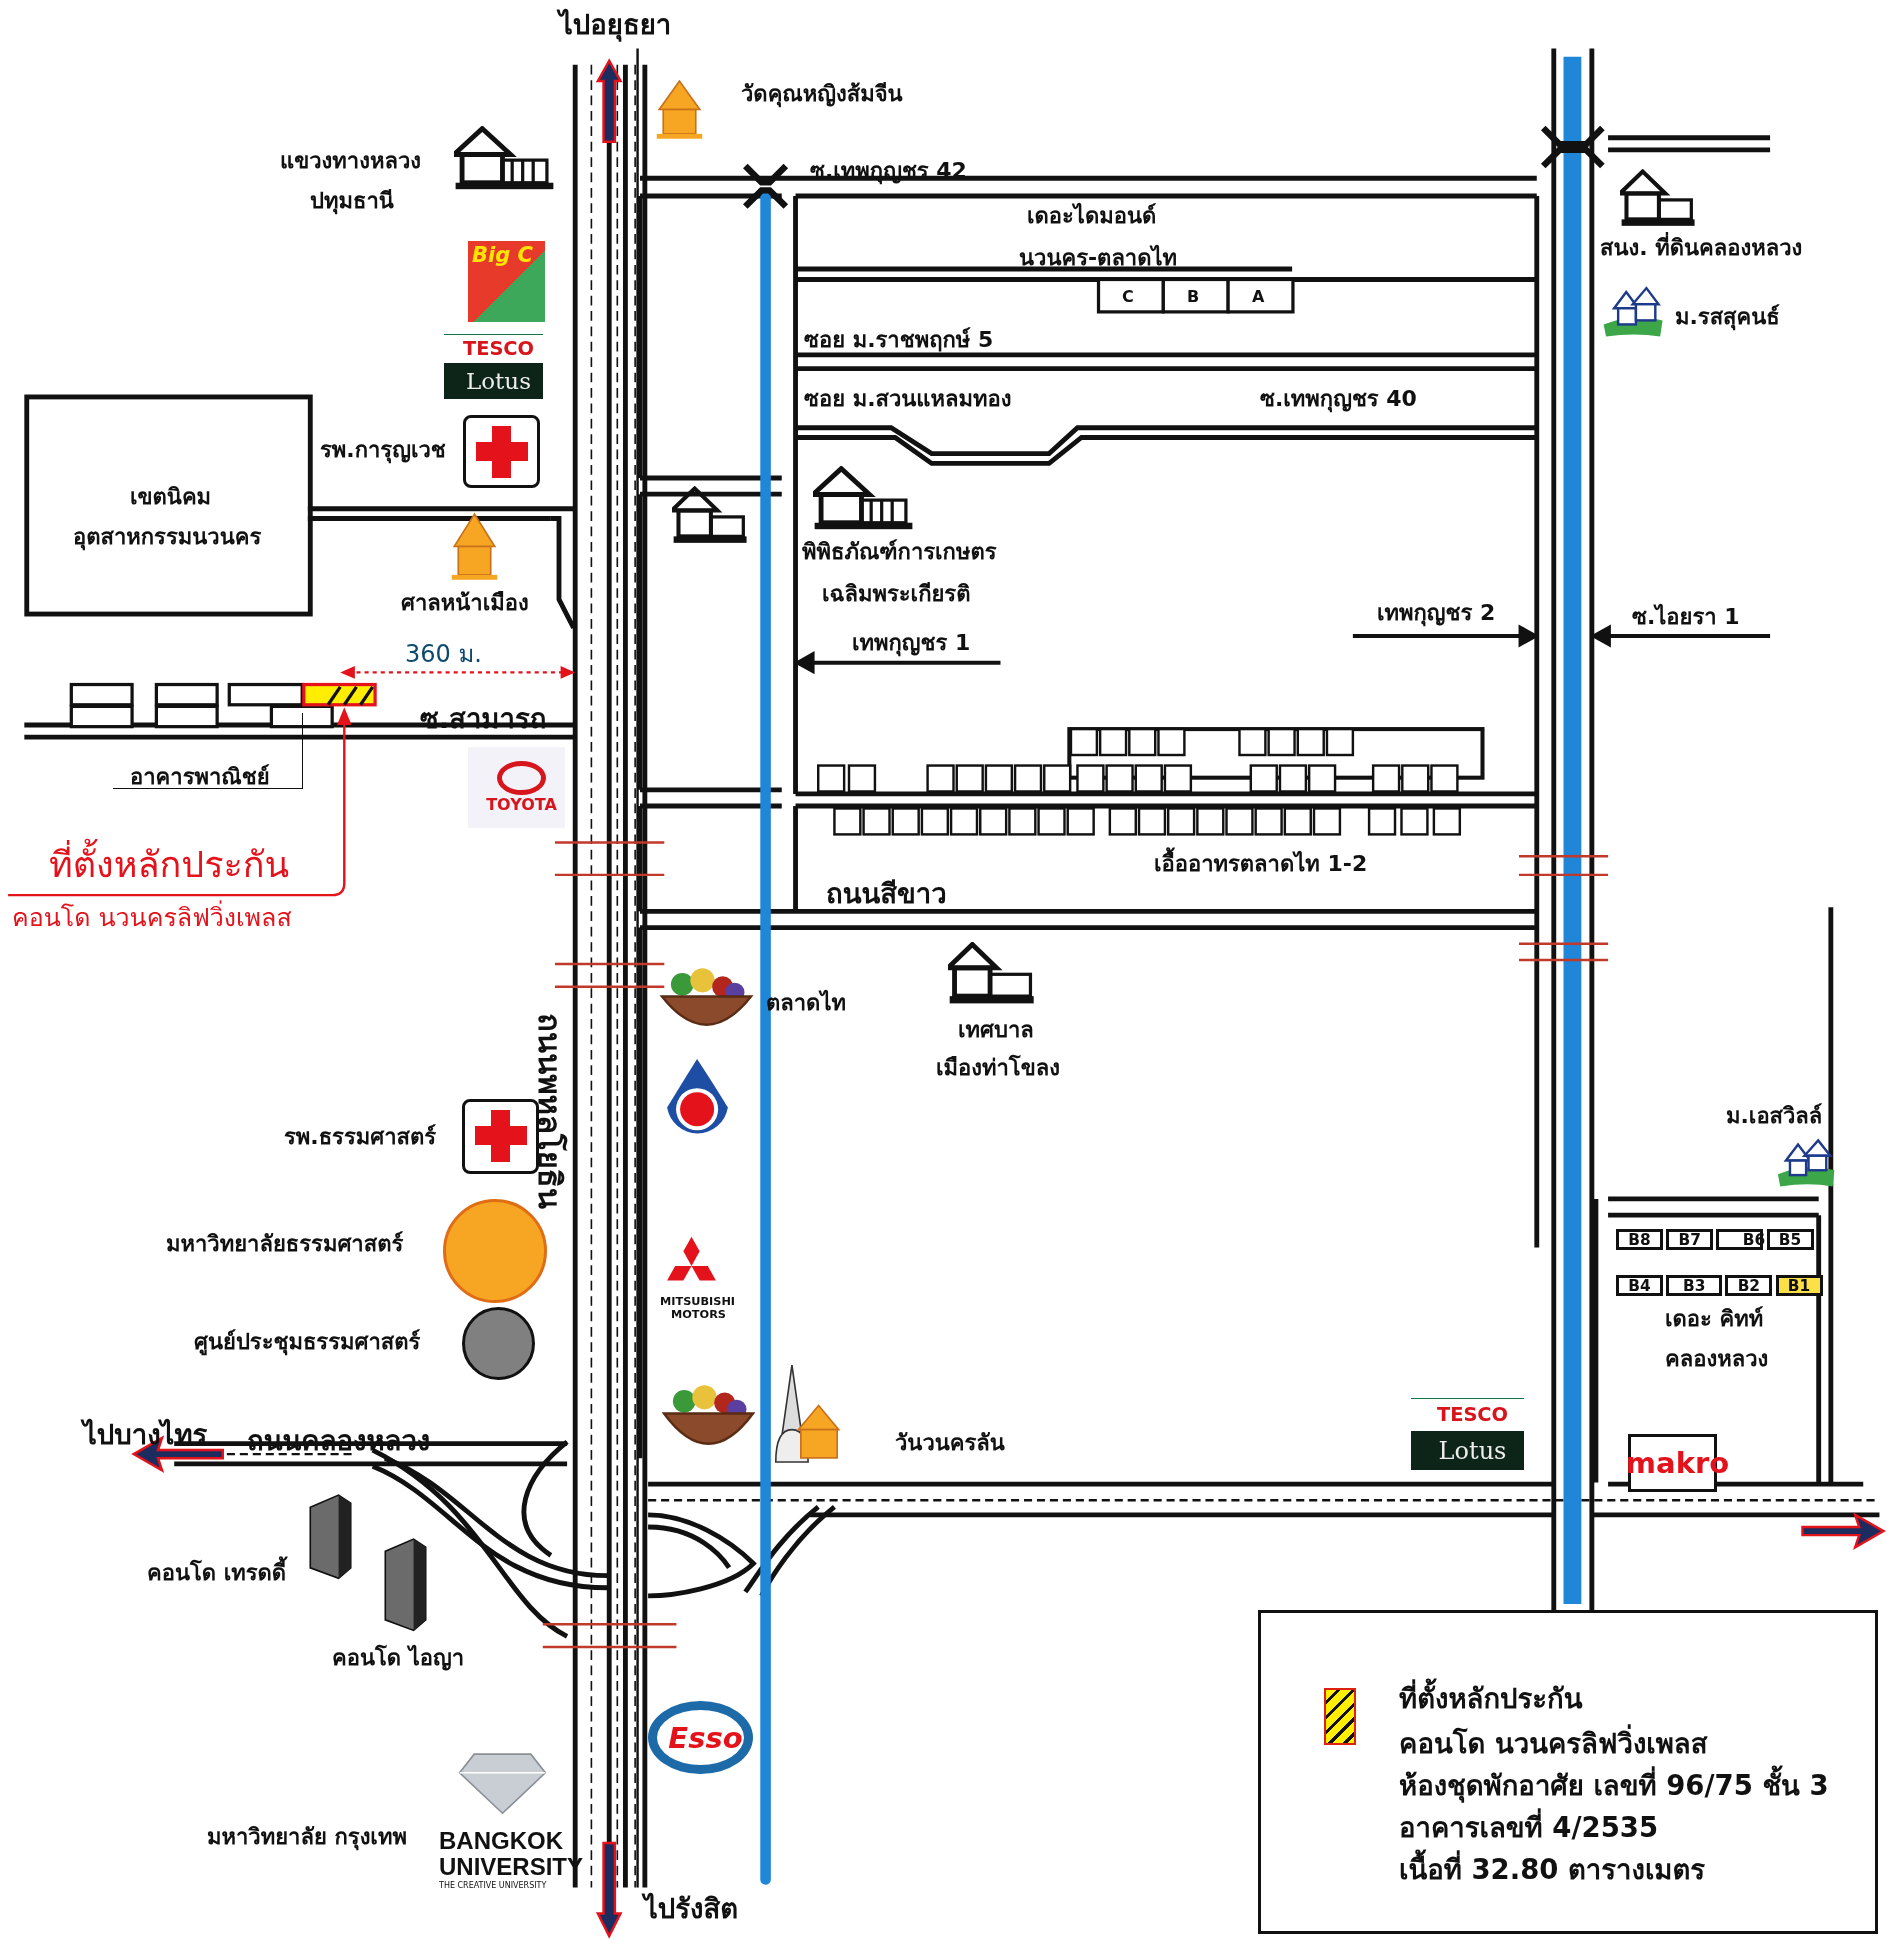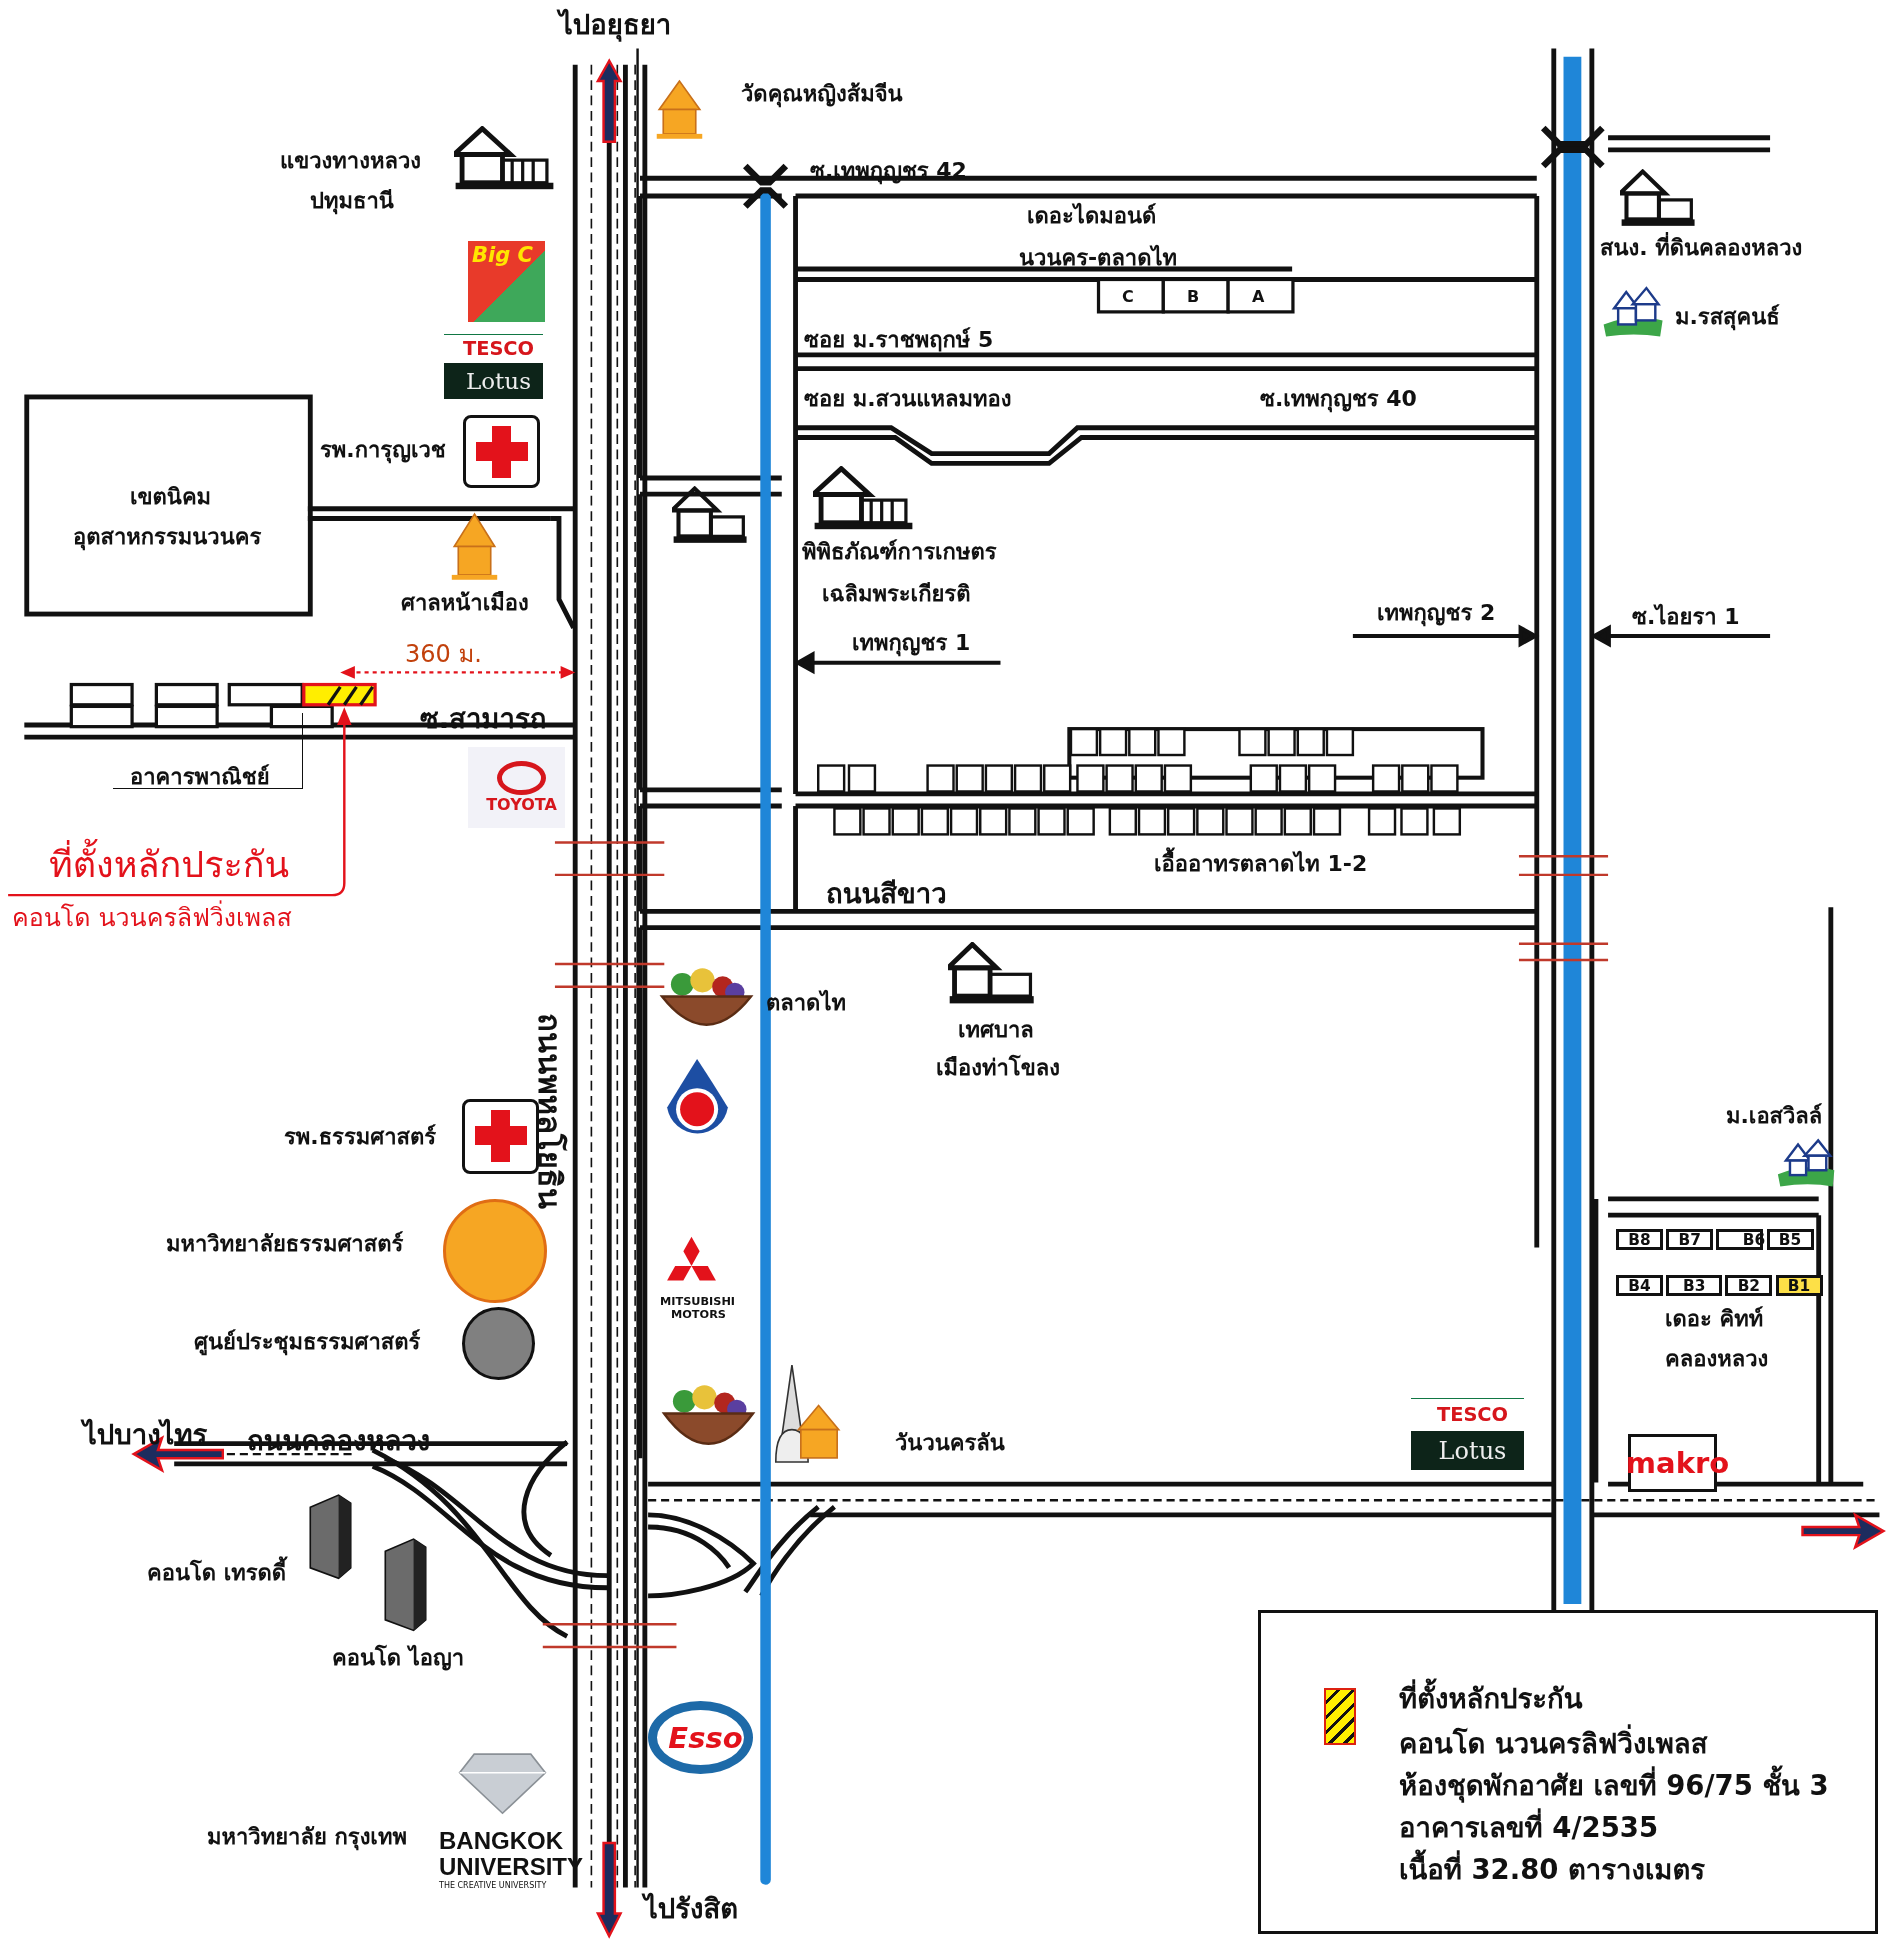--- a/index.html
+++ b/index.html
@@ -2,21 +2,21 @@
 <html style="font-size:13px"><head>
 <meta charset="utf-8">
 <style>
   html, body { margin:0; padding:0; background:#fff; }
   body { width:1890px; height:1958px; position:relative; overflow:hidden;
          font-family:"DejaVu Sans", sans-serif; color:#111; }
   svg.map { position:absolute; left:0; top:0; }
   .lbl { position:absolute; font-weight:bold; font-size:22px; color:#111; white-space:nowrap; line-height:1.2; }
   .lbl.big { font-size:27.5px; font-weight:normal; }
   .lbl.center { text-align:center; }
-  .lbl.red { color:#c2410c; }
+  .lbl.red { color:#0c4a6e; }
   .lbl.redbig { color:#e3121b; font-size:36px; font-weight:normal; }
   .lbl.redmid { color:#e3121b; font-size:25px; font-weight:normal; }
   .vert { position:absolute; transform:rotate(90deg); transform-origin:left top; font-weight:bold; font-size:31px; white-space:nowrap; }
   .icon { position:absolute; }
   .legend { position:absolute; left:1258px; top:1610px; width:620px; height:324px; border:3.2px solid #111; background:#fff; box-sizing:border-box; }
   .legend .line { position:absolute; left:138px; font-size:27.5px; font-weight:bold; white-space:nowrap; }
   .legend .swatch { position:absolute; left:63px; top:75px; width:32px; height:57px; border:2.4px solid #d21; box-sizing:border-box;
       background: repeating-linear-gradient(135deg,#ffee00 0 7.3px,#111 7.3px 10.5px); }
   .logo-box { position:absolute; display:flex; align-items:center; justify-content:center; box-sizing:border-box;padding-left:10px; }
 </style>

